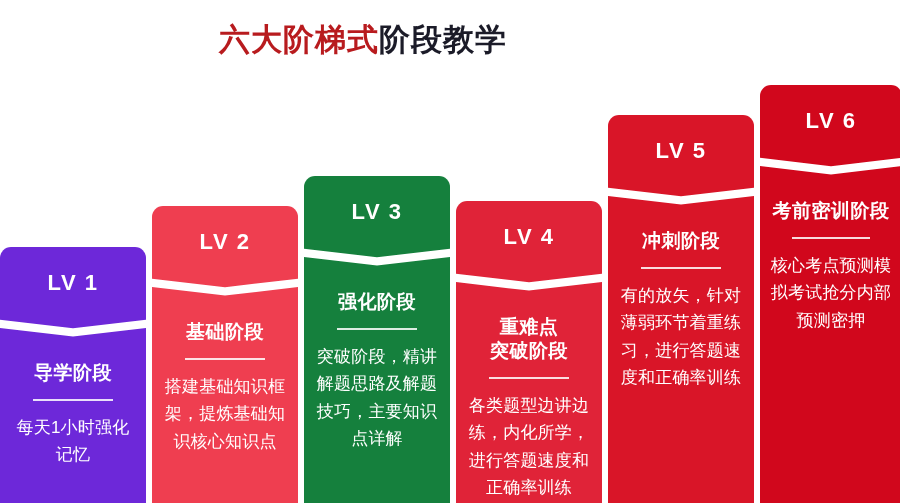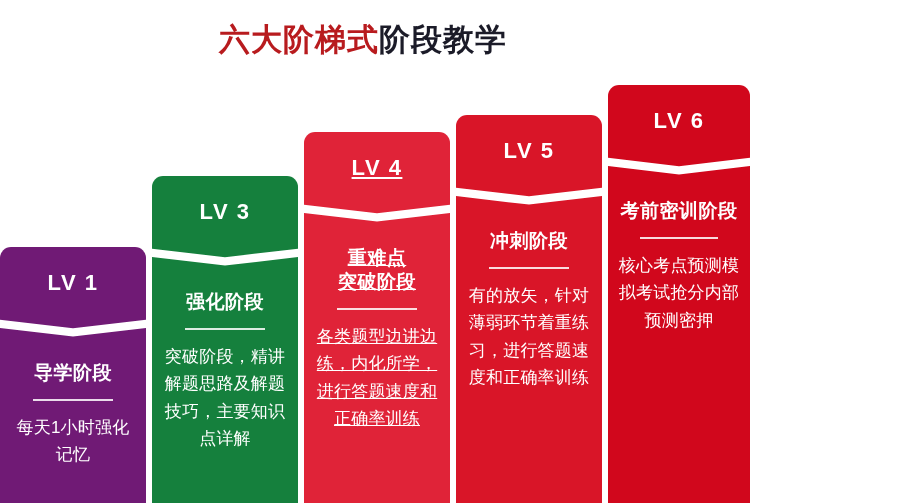--- a/index.html
+++ b/index.html
@@ -119,47 +119,60 @@
 </head>
 <body>
 
 <div class="title-wrap">
   <div class="title">
     <span class="t-red">六大阶梯式</span><span class="t-dark">阶段教学</span>
   </div>
 </div>
 
 <div class="ladder" id="ladder">
-    <div class="step" style="height: 256px; background: #701a75;">
+    <div class="step" style="height: 256px; background: #6d28d9;">
       <div class="step-head">
         <div class="lv-label">LV 1</div>
       </div>
       <div class="notch">
         <div class="band"></div>
       </div>
       <div class="step-body">
         <div class="stage-name">导学阶段</div>
         <div class="divider"></div>
         <div class="desc">每天1小时强化记忆</div>
       </div>
     </div>
+    <div class="step" style="height: 297px; background: rgb(239, 62, 80);">
+      <div class="step-head">
+        <div class="lv-label">LV 2</div>
+      </div>
+      <div class="notch">
+        <div class="band"></div>
+      </div>
+      <div class="step-body">
+        <div class="stage-name">基础阶段</div>
+        <div class="divider"></div>
+        <div class="desc">搭建基础知识框架，提炼基础知识核心知识点</div>
+      </div>
+    </div>
     <div class="step" style="height: 327px; background: #15803d;">
       <div class="step-head">
         <div class="lv-label">LV 3</div>
       </div>
       <div class="notch">
         <div class="band"></div>
       </div>
       <div class="step-body">
         <div class="stage-name">强化阶段</div>
         <div class="divider"></div>
         <div class="desc">突破阶段，精讲解题思路及解题技巧，主要知识点详解</div>
       </div>
     </div>
-    <div class="step" style="height: 371px; background: rgb(224, 35, 56); text-decoration: underline;">
+    <div class="step" style="height: 302px; background: rgb(224, 35, 56);">
       <div class="step-head">
         <div class="lv-label">LV 4</div>
       </div>
       <div class="notch">
         <div class="band"></div>
       </div>
       <div class="step-body">
         <div class="stage-name">重难点<br>突破阶段</div>
         <div class="divider"></div>
         <div class="desc">各类题型边讲边练，内化所学，进行答题速度和正确率训练</div>

